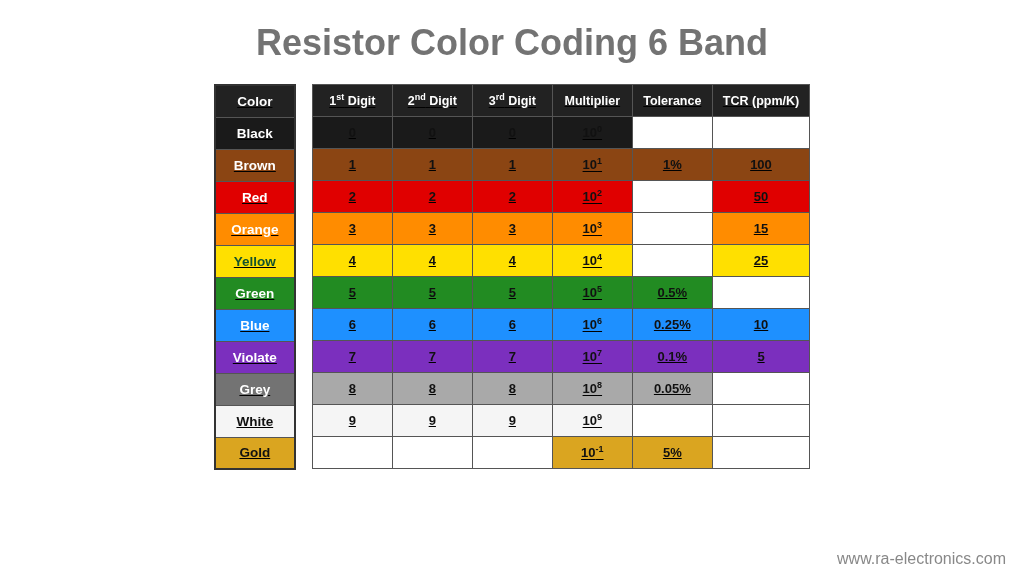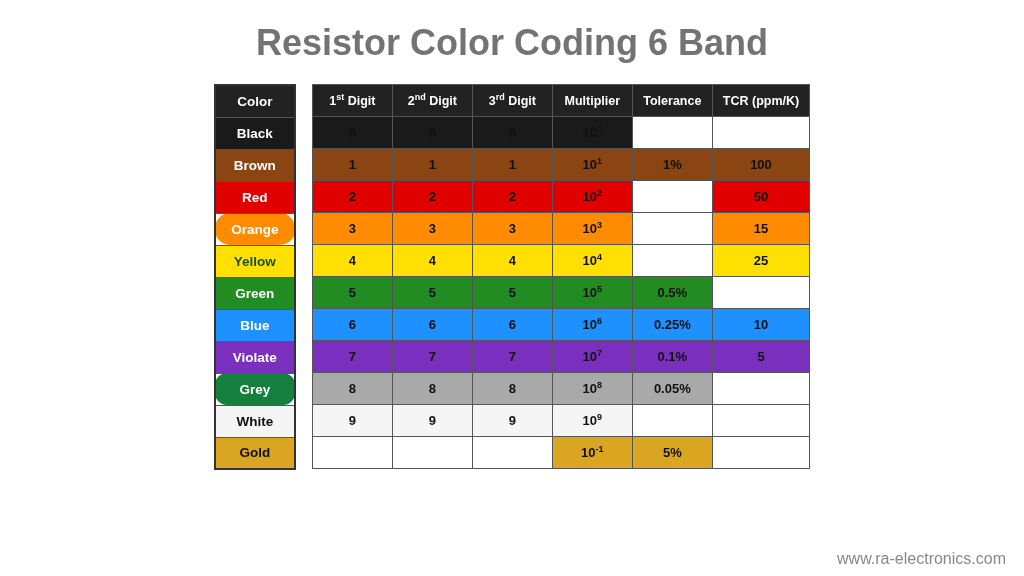--- a/index.html
+++ b/index.html
@@ -20,20 +20,21 @@
       margin: 22px 0 16px 0;
       letter-spacing: 0;
       color: #737373;
     }
     .table-wrapper {
       display: flex;
       flex-direction: row;
       align-items: flex-start;
       gap: 16px;
       margin-top: 4px;
+      text-decoration: underline;
     }
     
     .color-col {
       border: 2px solid #333;
       border-collapse: collapse;
       font-size: 13px;
       font-weight: bold;
     }
     .color-col td {
       border: 1.5px solid #555;
@@ -76,26 +77,26 @@
       bottom: 8px;
       right: 18px;
       font-size: 16px;
       color: #888;
     }
     
     .row-header { background: #222; color: #fff; }
     .row-black  { background: #1a1a1a; color: #fff; }
     .row-brown  { background: #8B4513; color: #fff; }
     .row-red    { background: #e00000; color: #fff; }
-    .row-orange { background: #FF8C00; color: #fff; border-radius: 15px; }
+    .row-orange { background: #FF8C00; color: #fff; }
     .row-yellow { background: #FFE000; color: #14532d; }
     .row-green  { background: #228B22; color: #fff; }
     .row-blue   { background: #1E90FF; color: #fff; }
     .row-violet { background: #7B2FBE; color: #fff; }
-    .row-grey   { background: #15803d; color: #fff; border-radius: 12px; }
+    .row-grey   { background: #737373; color: #fff; }
     .row-white  { background: #f5f5f5; color: #111; }
     .row-gold   { background: #DAA520; color: #111; }
     .row-silver { background: #d0d0d0; color: #111; }
     
     .bg-black  { background: #1a1a1a; color: #fff; }
     .bg-brown  { background: #8B4513; color: #fff; }
     .bg-red    { background: #e00000; color: #fff; }
     .bg-orange { background: #FF8C00; color: #fff; }
     .bg-yellow { background: #FFE000; color: #000; }
     .bg-green  { background: #228B22; color: #fff; }

